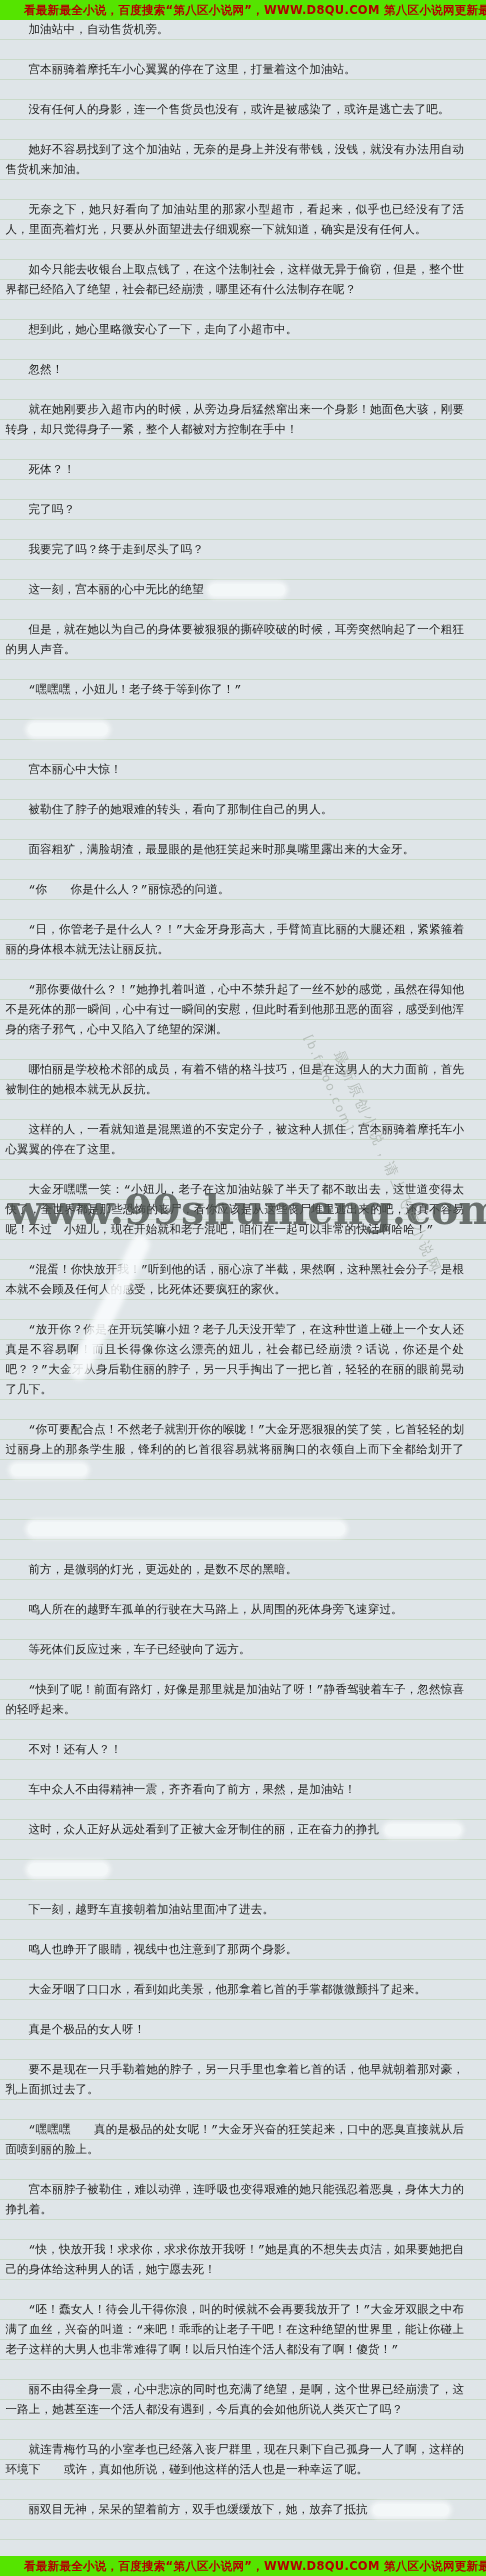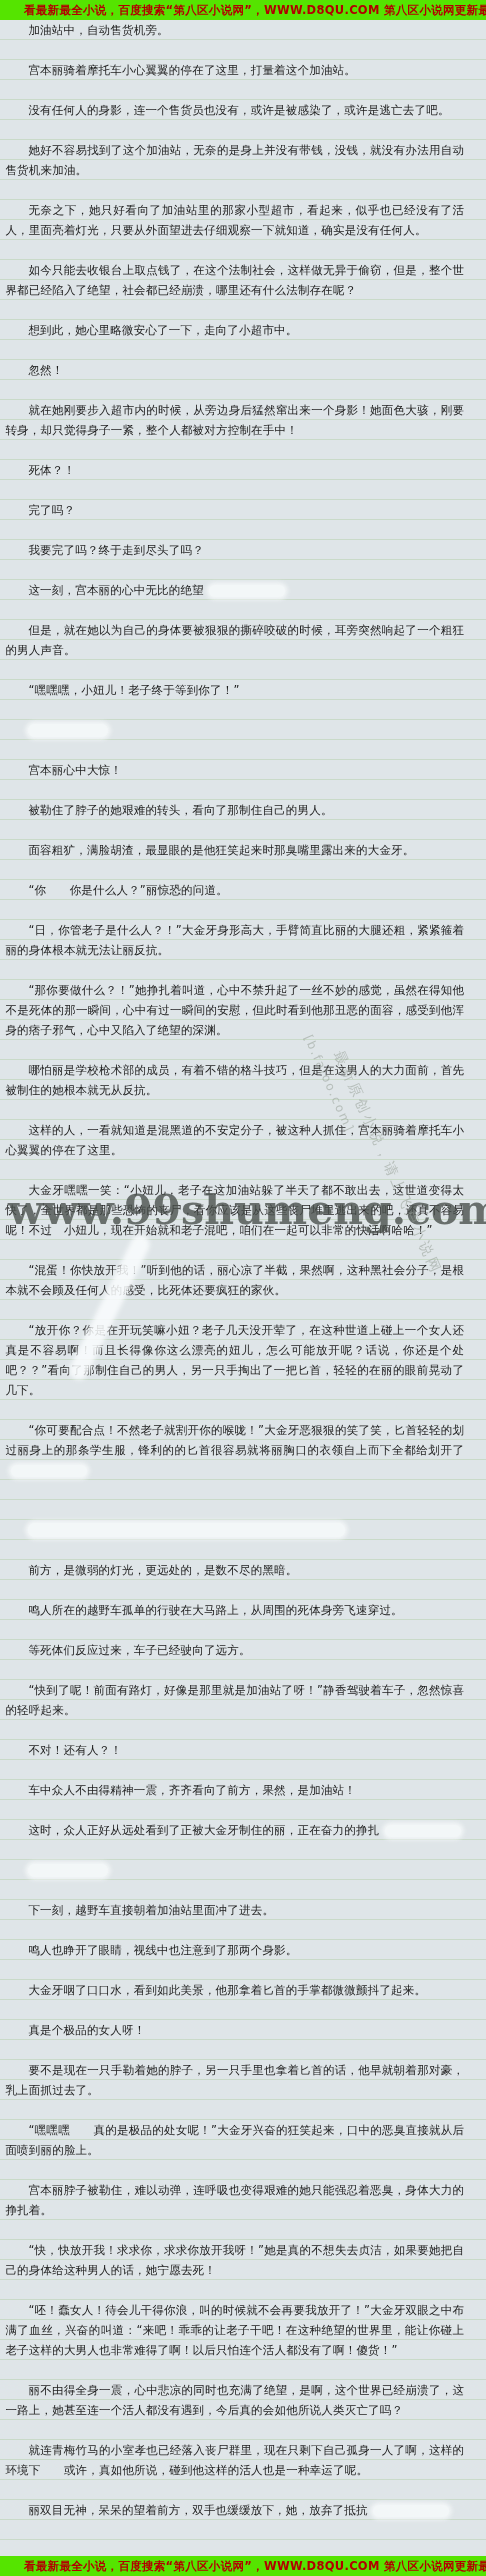--- a/index.html
+++ b/index.html
@@ -39,20 +39,21 @@
     color:#1d1d1d;
   }
 
   .para {
     text-indent:2em;
     padding:0 6.8px 0 5.4px;
     margin:0 16px 20px 0;
     min-height:20px;
     letter-spacing:0.2px;
     text-align:justify;
+    font-family:Liberation Mono, monospace;
   }
   .scene-gap { margin-top:40px; }
 
   
   .smudge {
     display:inline-block;
     background:#f3f7f8;
     border-radius:6.8px;
     box-shadow:0 0 4px 2.7px rgba(243,247,248,0.95);
     vertical-align:-2.7px;
@@ -128,21 +129,21 @@
       <p class="para">宫本丽心中大惊！</p>
       <p class="para">被勒住了脖子的她艰难的转头，看向了那制住自己的男人。</p>
       <p class="para">面容粗犷，满脸胡渣，最显眼的是他狂笑起来时那臭嘴里露出来的大金牙。</p>
       <p class="para">“你　　你是什么人？”丽惊恐的问道。</p>
       <p class="para">“日，你管老子是什么人？！”大金牙身形高大，手臂简直比丽的大腿还粗，紧紧箍着丽的身体根本就无法让丽反抗。</p>
       <p class="para">“那你要做什么？！”她挣扎着叫道，心中不禁升起了一丝不妙的感觉，虽然在得知他不是死体的那一瞬间，心中有过一瞬间的安慰，但此时看到他那丑恶的面容，感受到他浑身的痞子邪气，心中又陷入了绝望的深渊。</p>
       <p class="para">哪怕丽是学校枪术部的成员，有着不错的格斗技巧，但是在这男人的大力面前，首先被制住的她根本就无从反抗。</p>
       <p class="para">这样的人，一看就知道是混黑道的不安定分子，被这种人抓住，宫本丽骑着摩托车小心翼翼的停在了这里。</p>
       <p class="para">大金牙嘿嘿一笑：“小妞儿，老子在这加油站躲了半天了都不敢出去，这世道变得太快了，全世界都是那些恐怖的丧尸，看你应该是从这些丧尸堆里逃出来的吧，还真不容易呢！不过　小妞儿，现在开始就和老子混吧，咱们在一起可以非常的快活啊哈哈！”</p>
       <p class="para">“混蛋！你快放开我！”听到他的话，丽心凉了半截，果然啊，这种黑社会分子，是根本就不会顾及任何人的感受，比死体还要疯狂的家伙。</p>
-      <p class="para">“放开你？你是在开玩笑嘛小妞？老子几天没开荤了，在这种世道上碰上一个女人还真是不容易啊！而且长得像你这么漂亮的妞儿，怎么可能放开呢？话说，你还是个处吧？？”看向了那制住自己的男人，另一只手掏出了一把匕首，轻轻的在丽的眼前晃动了几下。</p>
+      <p class="para">“放开你？你是在开玩笑嘛小妞？老子几天没开荤了，在这种世道上碰上一个女人还真是不容易啊！而且长得像你这么漂亮的妞儿，社会都已经崩溃？话说，你还是个处吧？？”大金牙从身后勒住丽的脖子，另一只手掏出了一把匕首，轻轻的在丽的眼前晃动了几下。</p>
       <p class="para">“你可要配合点！不然老子就割开你的喉咙！”大金牙恶狠狠的笑了笑，匕首轻轻的划过丽身上的那条学生服，锋利的的匕首很容易就将丽胸口的衣领自上而下全都给划开了<span class="smudge smudge-after"></span></p>
       <p class="para scene-gap"><span class="smudge smudge-line-long"></span></p>
       <p class="para">前方，是微弱的灯光，更远处的，是数不尽的黑暗。</p>
       <p class="para">鸣人所在的越野车孤单的行驶在大马路上，从周围的死体身旁飞速穿过。</p>
       <p class="para">等死体们反应过来，车子已经驶向了远方。</p>
       <p class="para">“快到了呢！前面有路灯，好像是那里就是加油站了呀！”静香驾驶着车子，忽然惊喜的轻呼起来。</p>
       <p class="para">不对！还有人？！</p>
       <p class="para">车中众人不由得精神一震，齐齐看向了前方，果然，是加油站！</p>
       <p class="para">这时，众人正好从远处看到了正被大金牙制住的丽，正在奋力的挣扎<span class="smudge smudge-after"></span></p>
       <p class="para"><span class="smudge smudge-line-short"></span></p>

